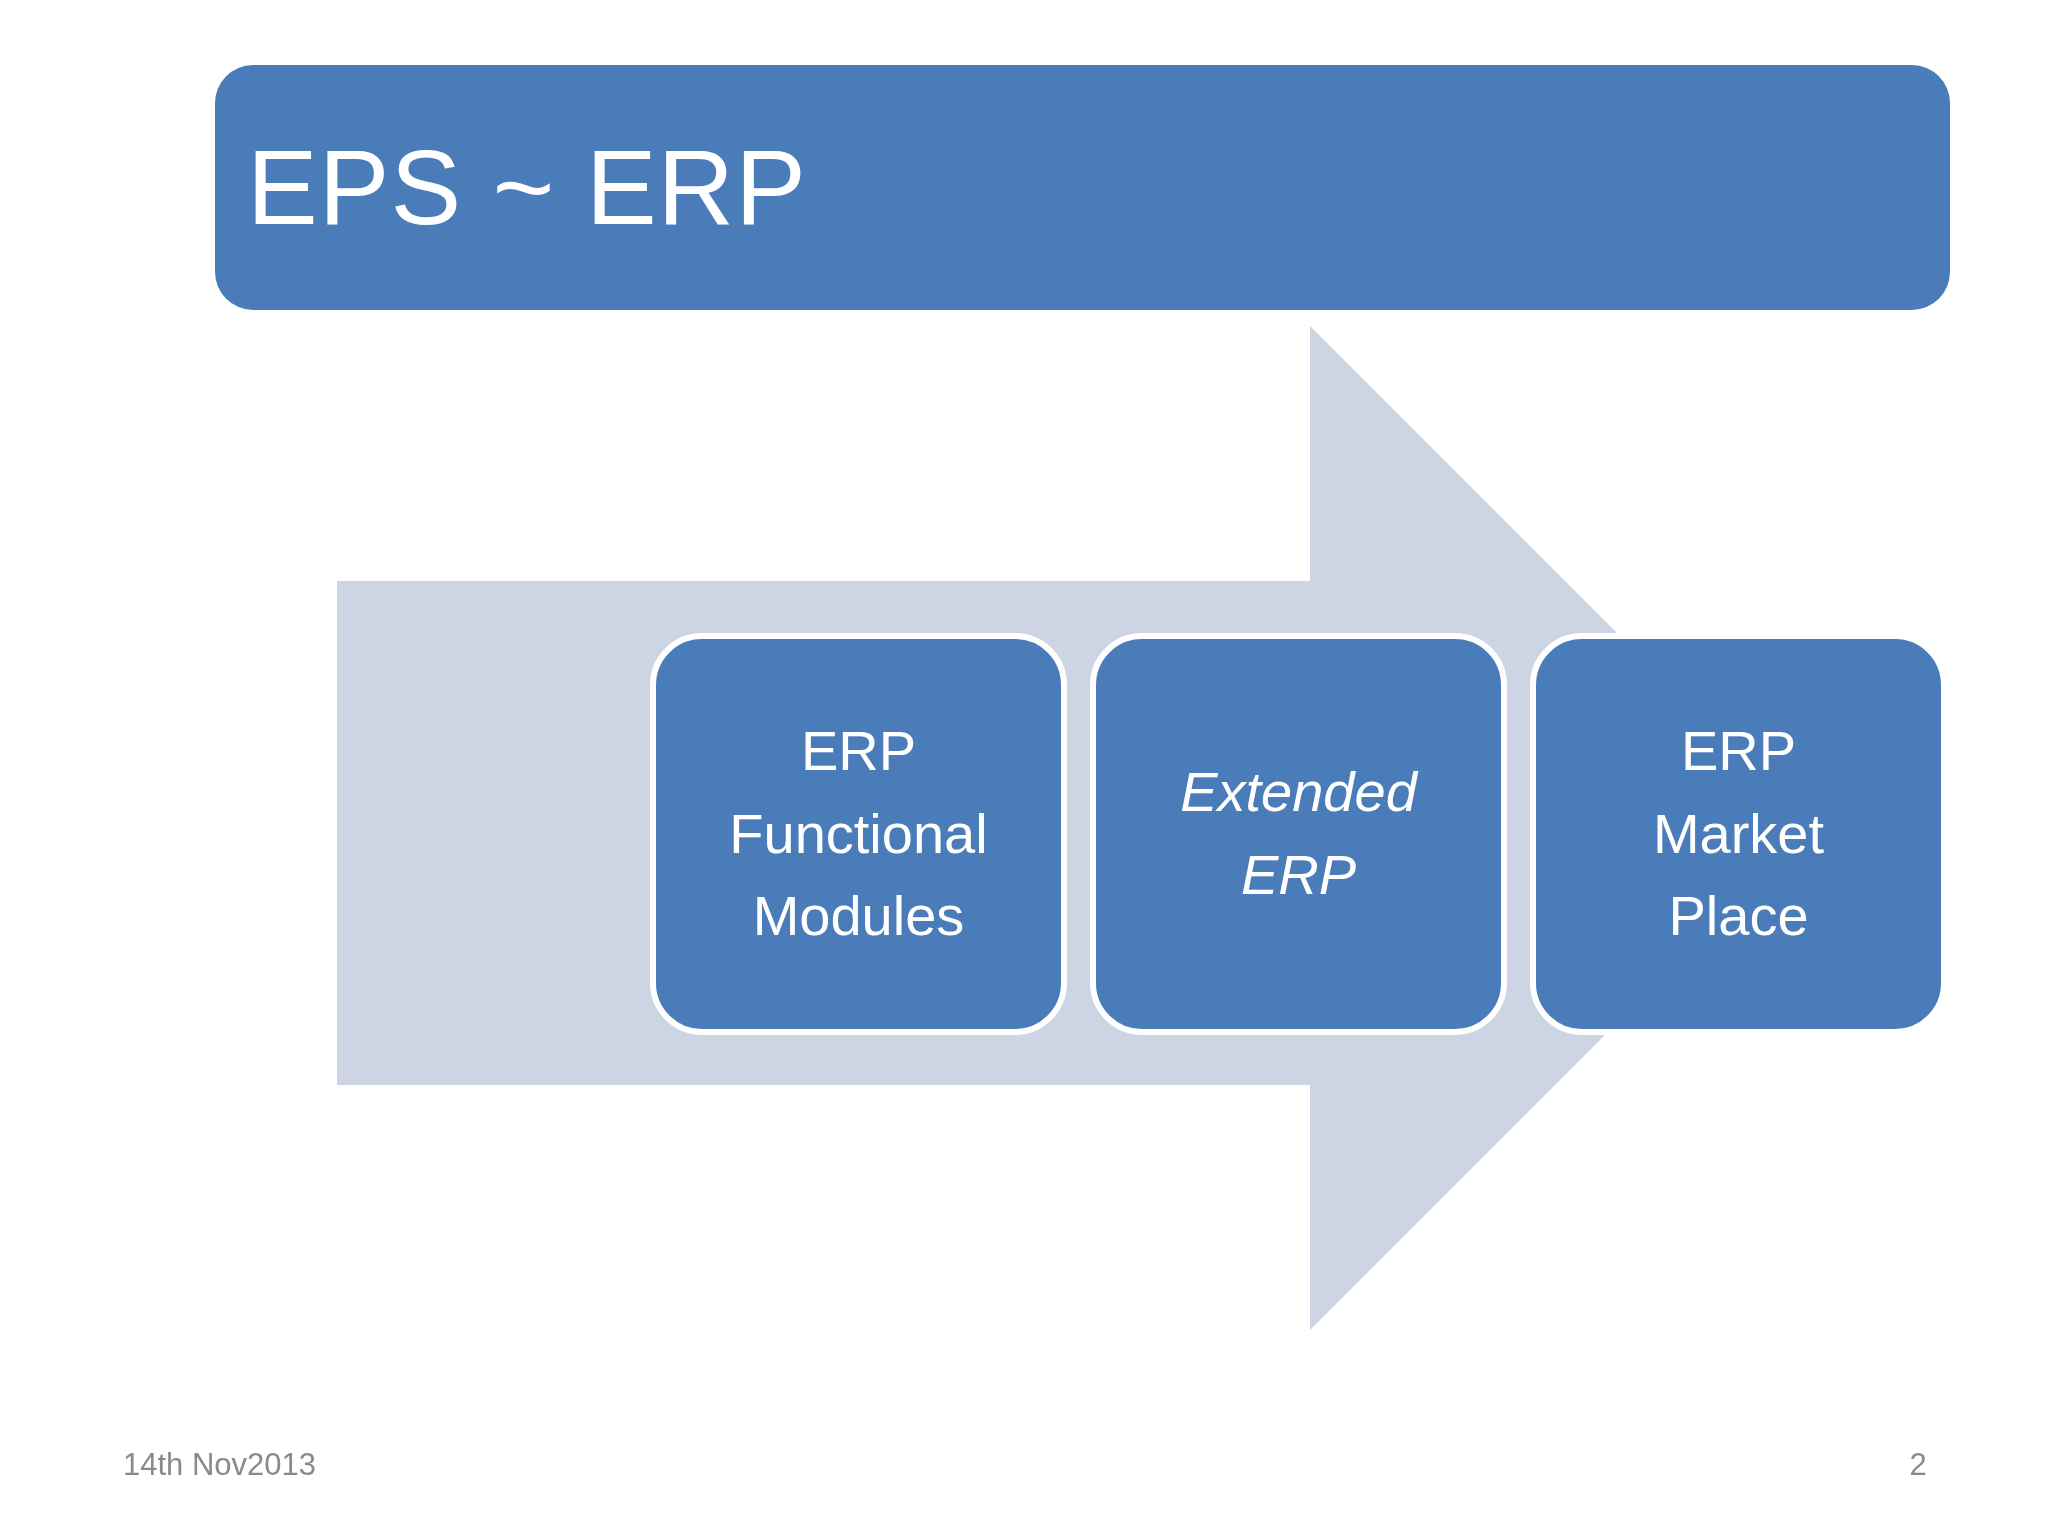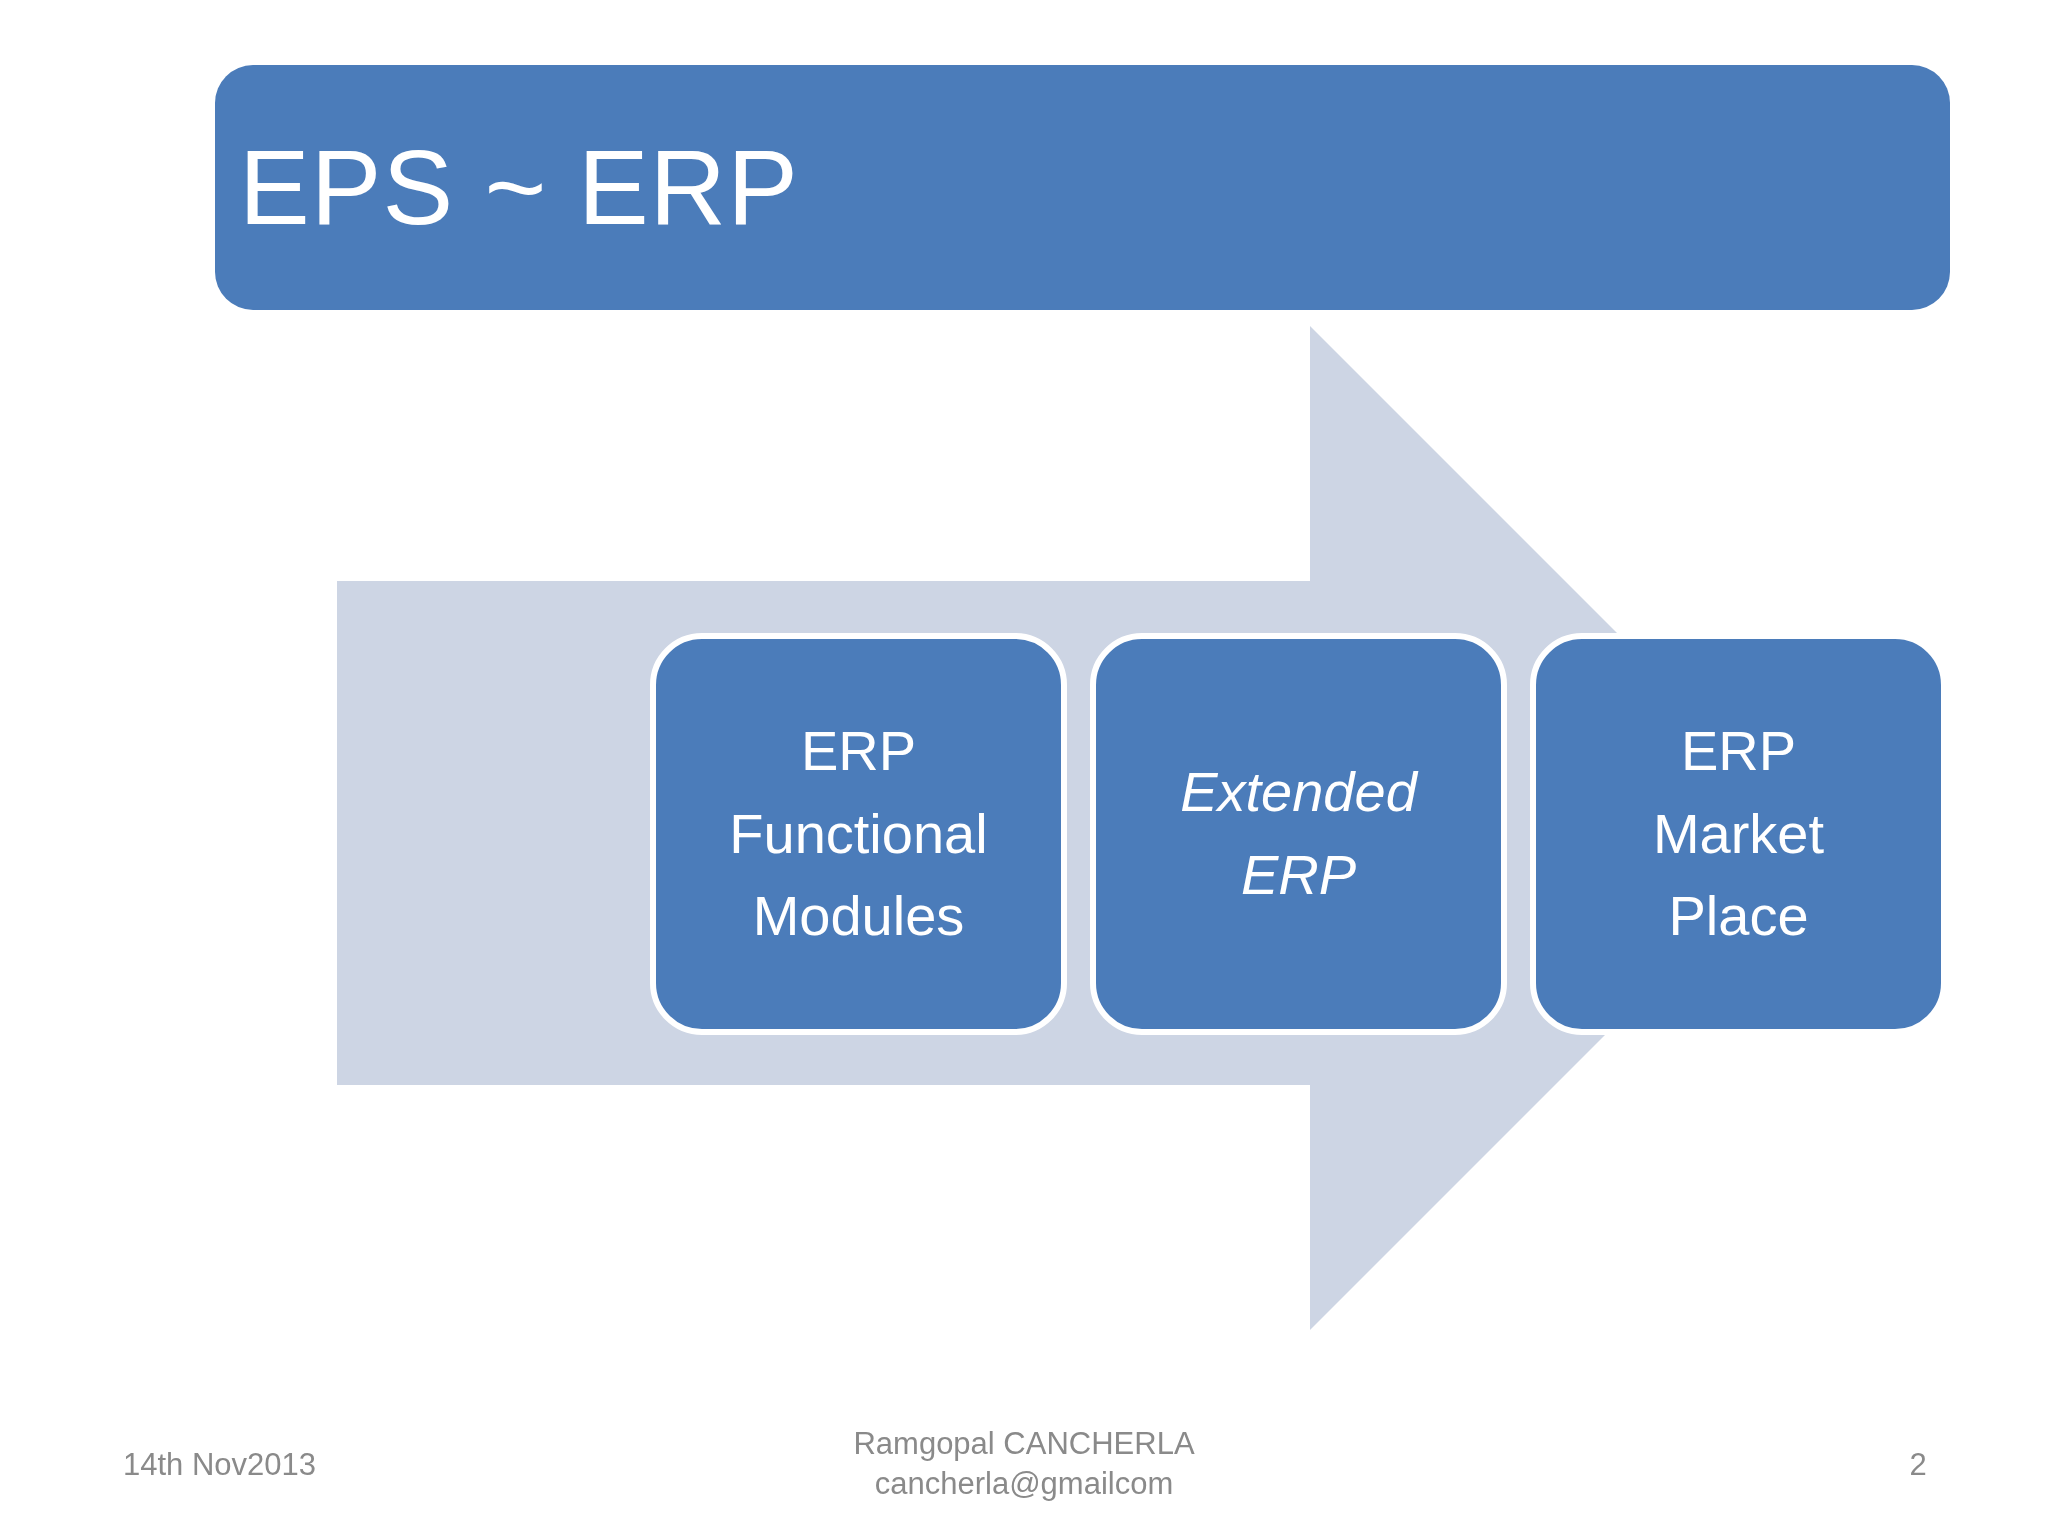--- a/index.html
+++ b/index.html
@@ -33,21 +33,21 @@
     position: absolute;
     left: 215px;
     top: 65px;
     width: 1735px;
     height: 245px;
     background: var(--accent-blue, #4b7cba);
     border-radius: 38px;
     display: flex;
     align-items: center;
     box-sizing: border-box;
-    padding-left: 24px;
+    padding-left: 32px;
   }
   .title-banner .title-text {
     color: var(--text-white, #ffffff);
     font-size: 106px;
     letter-spacing: 1px;
     white-space: nowrap;
   }
 
   
   .process-box {
@@ -125,20 +125,16 @@
   </div>
 
   <div class="process-box box-4">
     <span class="box-label">ERP
 Market
 Place</span>
   </div>
 
   <div class="footer-text footer-date">14th Nov2013</div>
 
-  <div class="footer-text footer-center">
-    <div>Ramgopal CANCHERLA</div>
-    <div>cancherla@gmailcom</div>
-  </div>
 
   <div class="footer-text footer-page">2</div>
 
 </div>
 
 </body></html>

